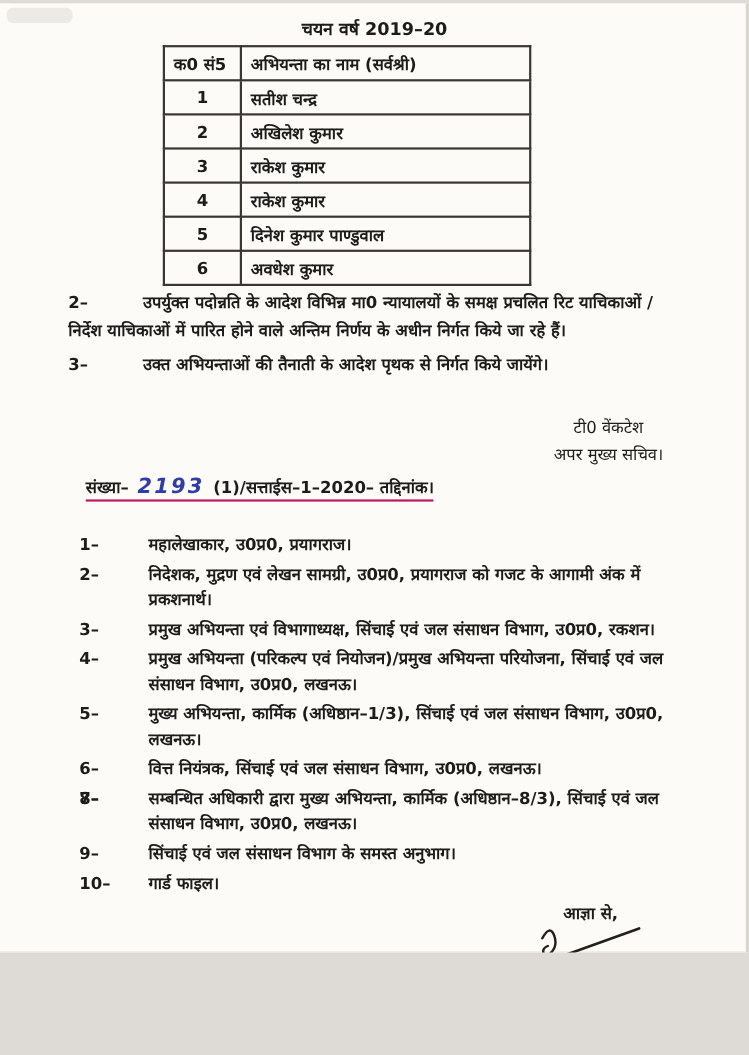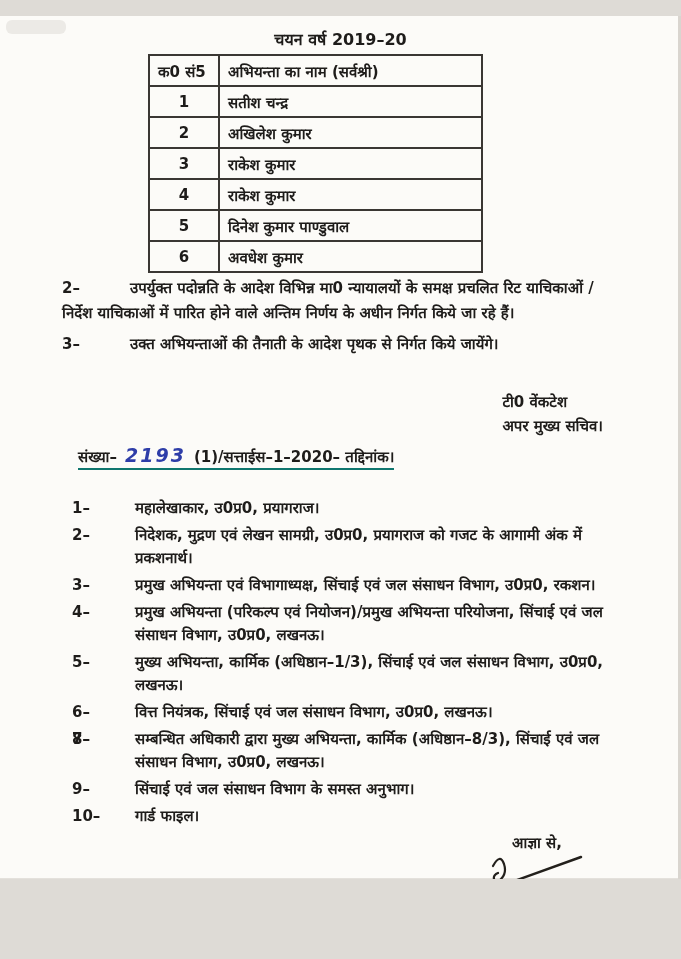--- a/index.html
+++ b/index.html
@@ -1,19 +1,19 @@
 <!DOCTYPE html>
 <html><head>
 <meta charset="utf-8">
 <style>
   html,body{margin:0;padding:0;background:#dedbd6;}
   .page{
     position:relative;
     width:681px;height:863px;
-    margin:16px auto;
+    margin:3px auto;
     background:#fcfbf8;
     font-family:"DejaVu Sans","Liberation Sans",sans-serif;
     color:#1e1c1a;
     overflow:hidden;
     box-shadow:inset -3px 0 0 #d9d5cf, inset 0 -1px 0 #e4e1dc;
   }
   .doc-title{
     position:absolute;top:12px;left:0;right:0;
     text-align:center;font-size:16px;font-weight:bold;
   }
@@ -27,24 +27,24 @@
     height:29px;padding:0 8px;
   }
   table.sel th{text-align:left;font-weight:bold;}
   table.sel td.sn{width:52px;text-align:center;font-weight:bold;}
   .paras{position:absolute;top:260px;left:62px;right:58px;
     font-size:15px;font-weight:bold;line-height:25px;}
   .para{margin:0 0 6px 0;}
   .pnum{display:inline-block;width:68px;}
   .officer1{
     position:absolute;top:374px;right:78px;
-    text-align:left;font-size:15px;font-weight:bold;line-height:24px;
+    text-align:center;font-size:15px;font-weight:normal;line-height:24px;
   }
   .refline{position:absolute;top:428px;left:78px;font-size:15px;font-weight:bold;}
-  .refline .ul{border-bottom:2px solid #0f766e;padding-bottom:2px;}
+  .refline .ul{border-bottom:2px solid #be185d;padding-bottom:2px;}
   .hw-num{
     color:#2e3da8;font-size:19px;font-style:italic;
     letter-spacing:2px;padding:0 8px;font-weight:bold;
   }
   .copyline{position:absolute;top:456px;left:120px;font-size:15px;font-weight:bold;}
   .recips{position:absolute;top:481px;left:62px;right:56px;
     font-size:15px;font-weight:bold;line-height:23px;}
   .ri{position:relative;padding-left:73px;margin-bottom:4px;}
   .ri .num{position:absolute;left:10px;top:0;}
   .closing{

